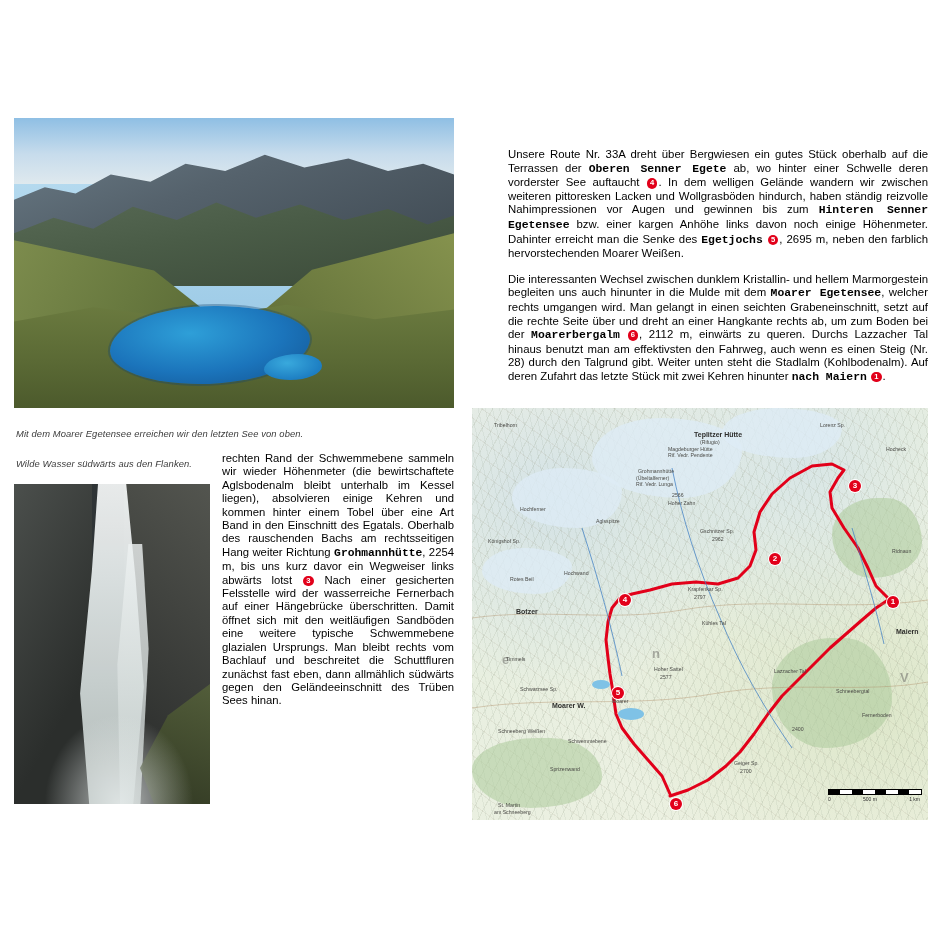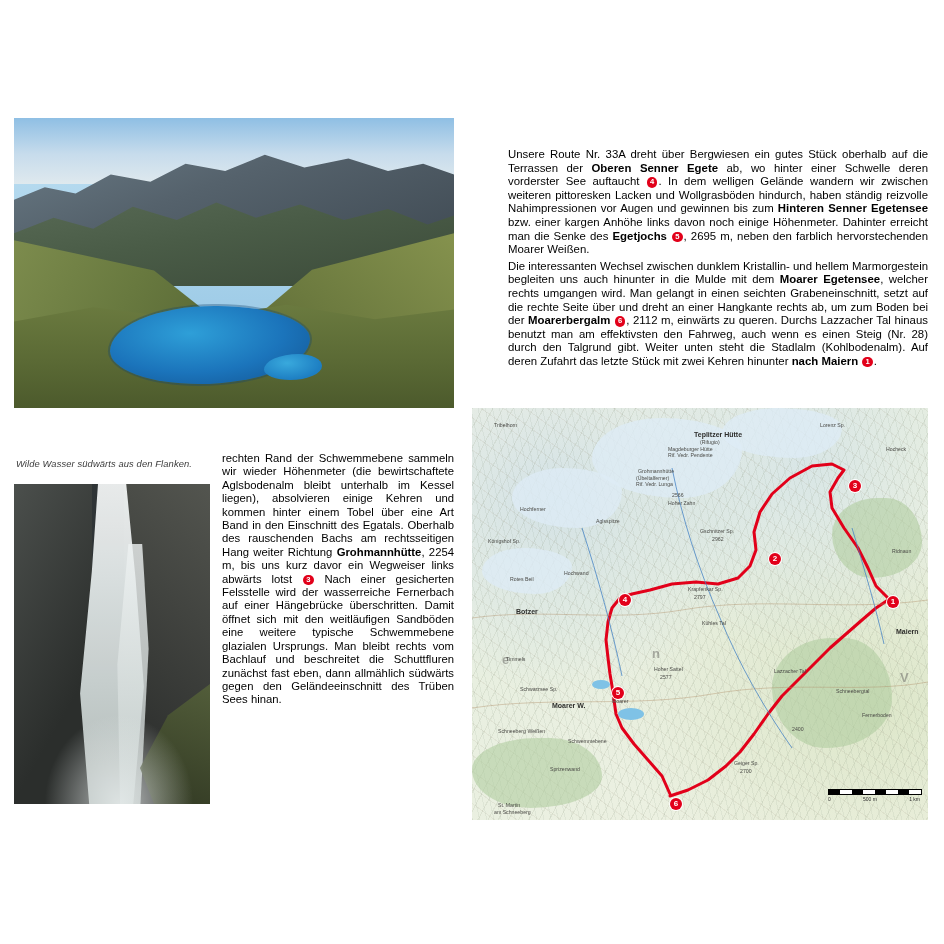--- a/index.html
+++ b/index.html
@@ -111,22 +111,22 @@
     position:absolute;left:222px;top:452px;width:232px;
     font-size:11.3px;line-height:13.4px;text-align:justify;
     hyphens:auto;
   }
   .col-right{
     position:absolute;left:508px;top:148px;width:420px;
     font-size:11.4px;line-height:13.6px;text-align:justify;
     hyphens:auto;
   }
   .col-right p{margin:0;}
-  .col-right p + p{margin-top:3px;}
-  b{font-weight:bold;}
+  .col-right p + p{margin-top:12px;}
+  b{font-weight:bold;font-family:Liberation Mono, monospace;}
 
   .num{
     display:inline-block;width:10.5px;height:10.5px;line-height:10.5px;
     border-radius:50%;background:#e2001a;color:#fff;
     font-size:7.6px;font-weight:bold;text-align:center;
     vertical-align:1px;margin:0 1px;
   }
 
   
   .map{
@@ -186,20 +186,21 @@
     <div class="ridge-far"></div>
     <div class="ridge-mid"></div>
     <div class="scree"></div>
     <div class="slope-left"></div>
     <div class="slope-right"></div>
     <div class="meadow"></div>
     <div class="lake"></div>
     <div class="lake2"></div>
   </div>
 
+  <div class="caption cap1">Mit dem Moarer Egetensee erreichen wir den letzten See von oben.</div>
 
   <div class="caption cap2">Wilde Wasser südwärts aus den Flanken.</div>
 
   <div class="photo-fall">
     <div class="rock-l"></div>
     <div class="rock-r"></div>
     <div class="fall"></div>
     <div class="fall2"></div>
     <div class="greenery"></div>
     <div class="mist"></div>

